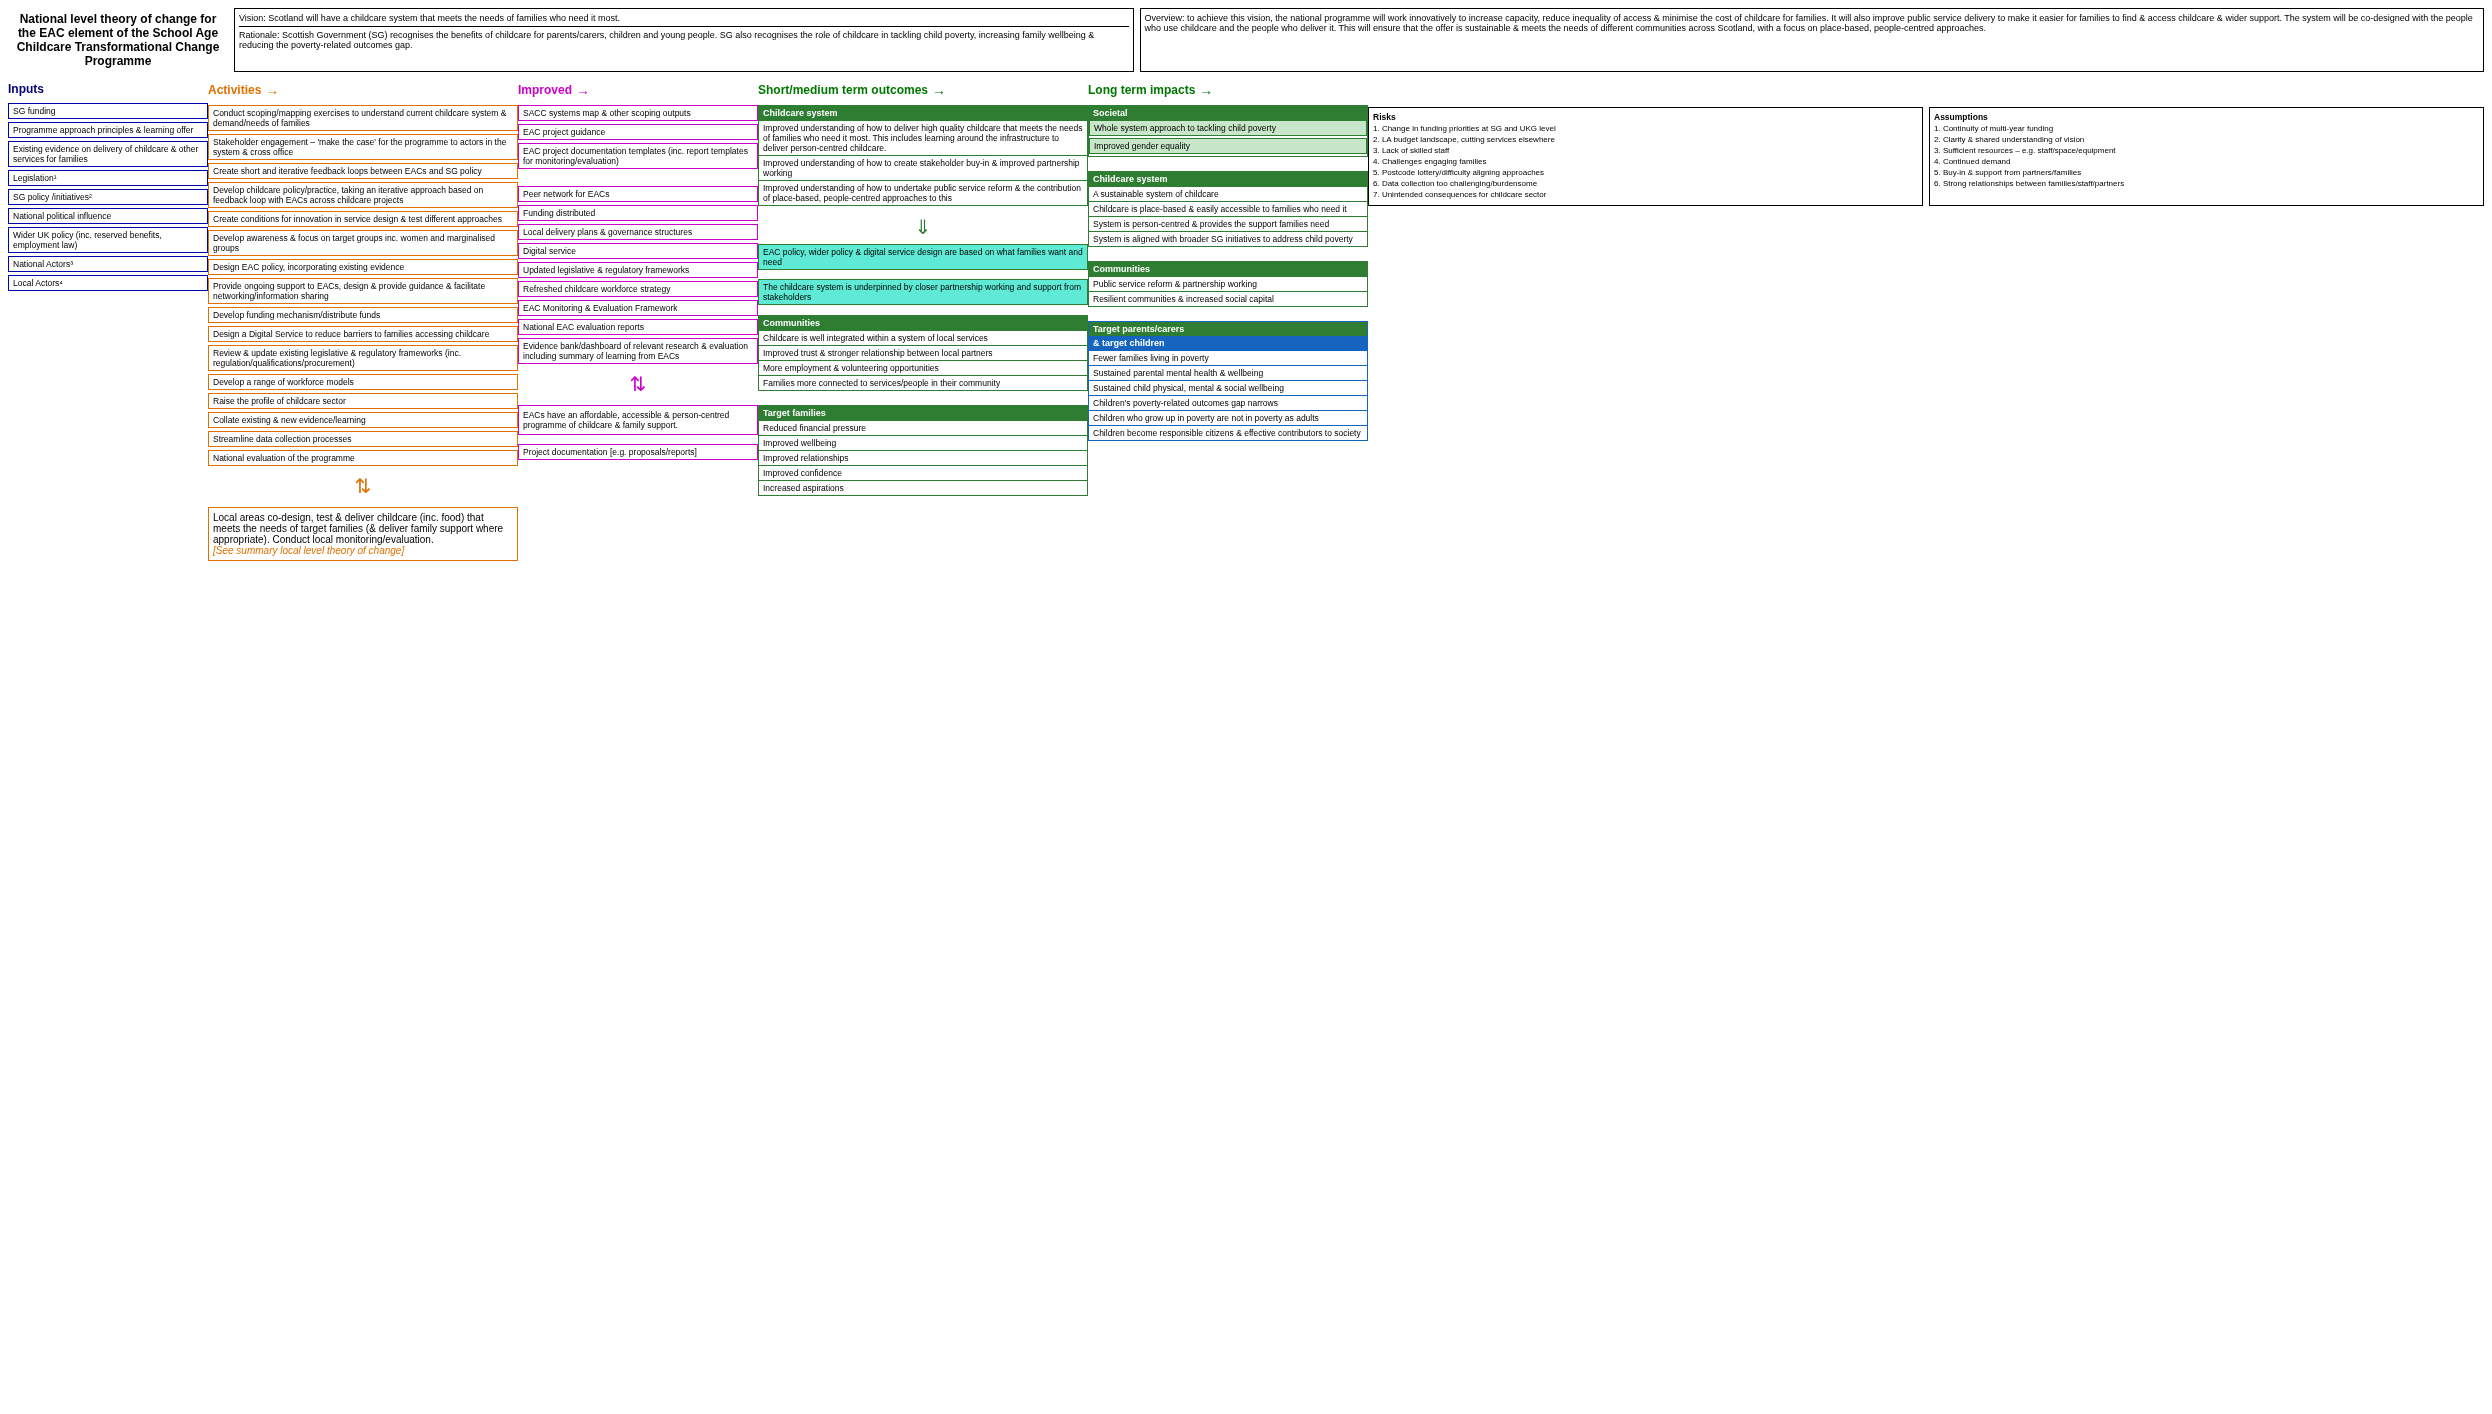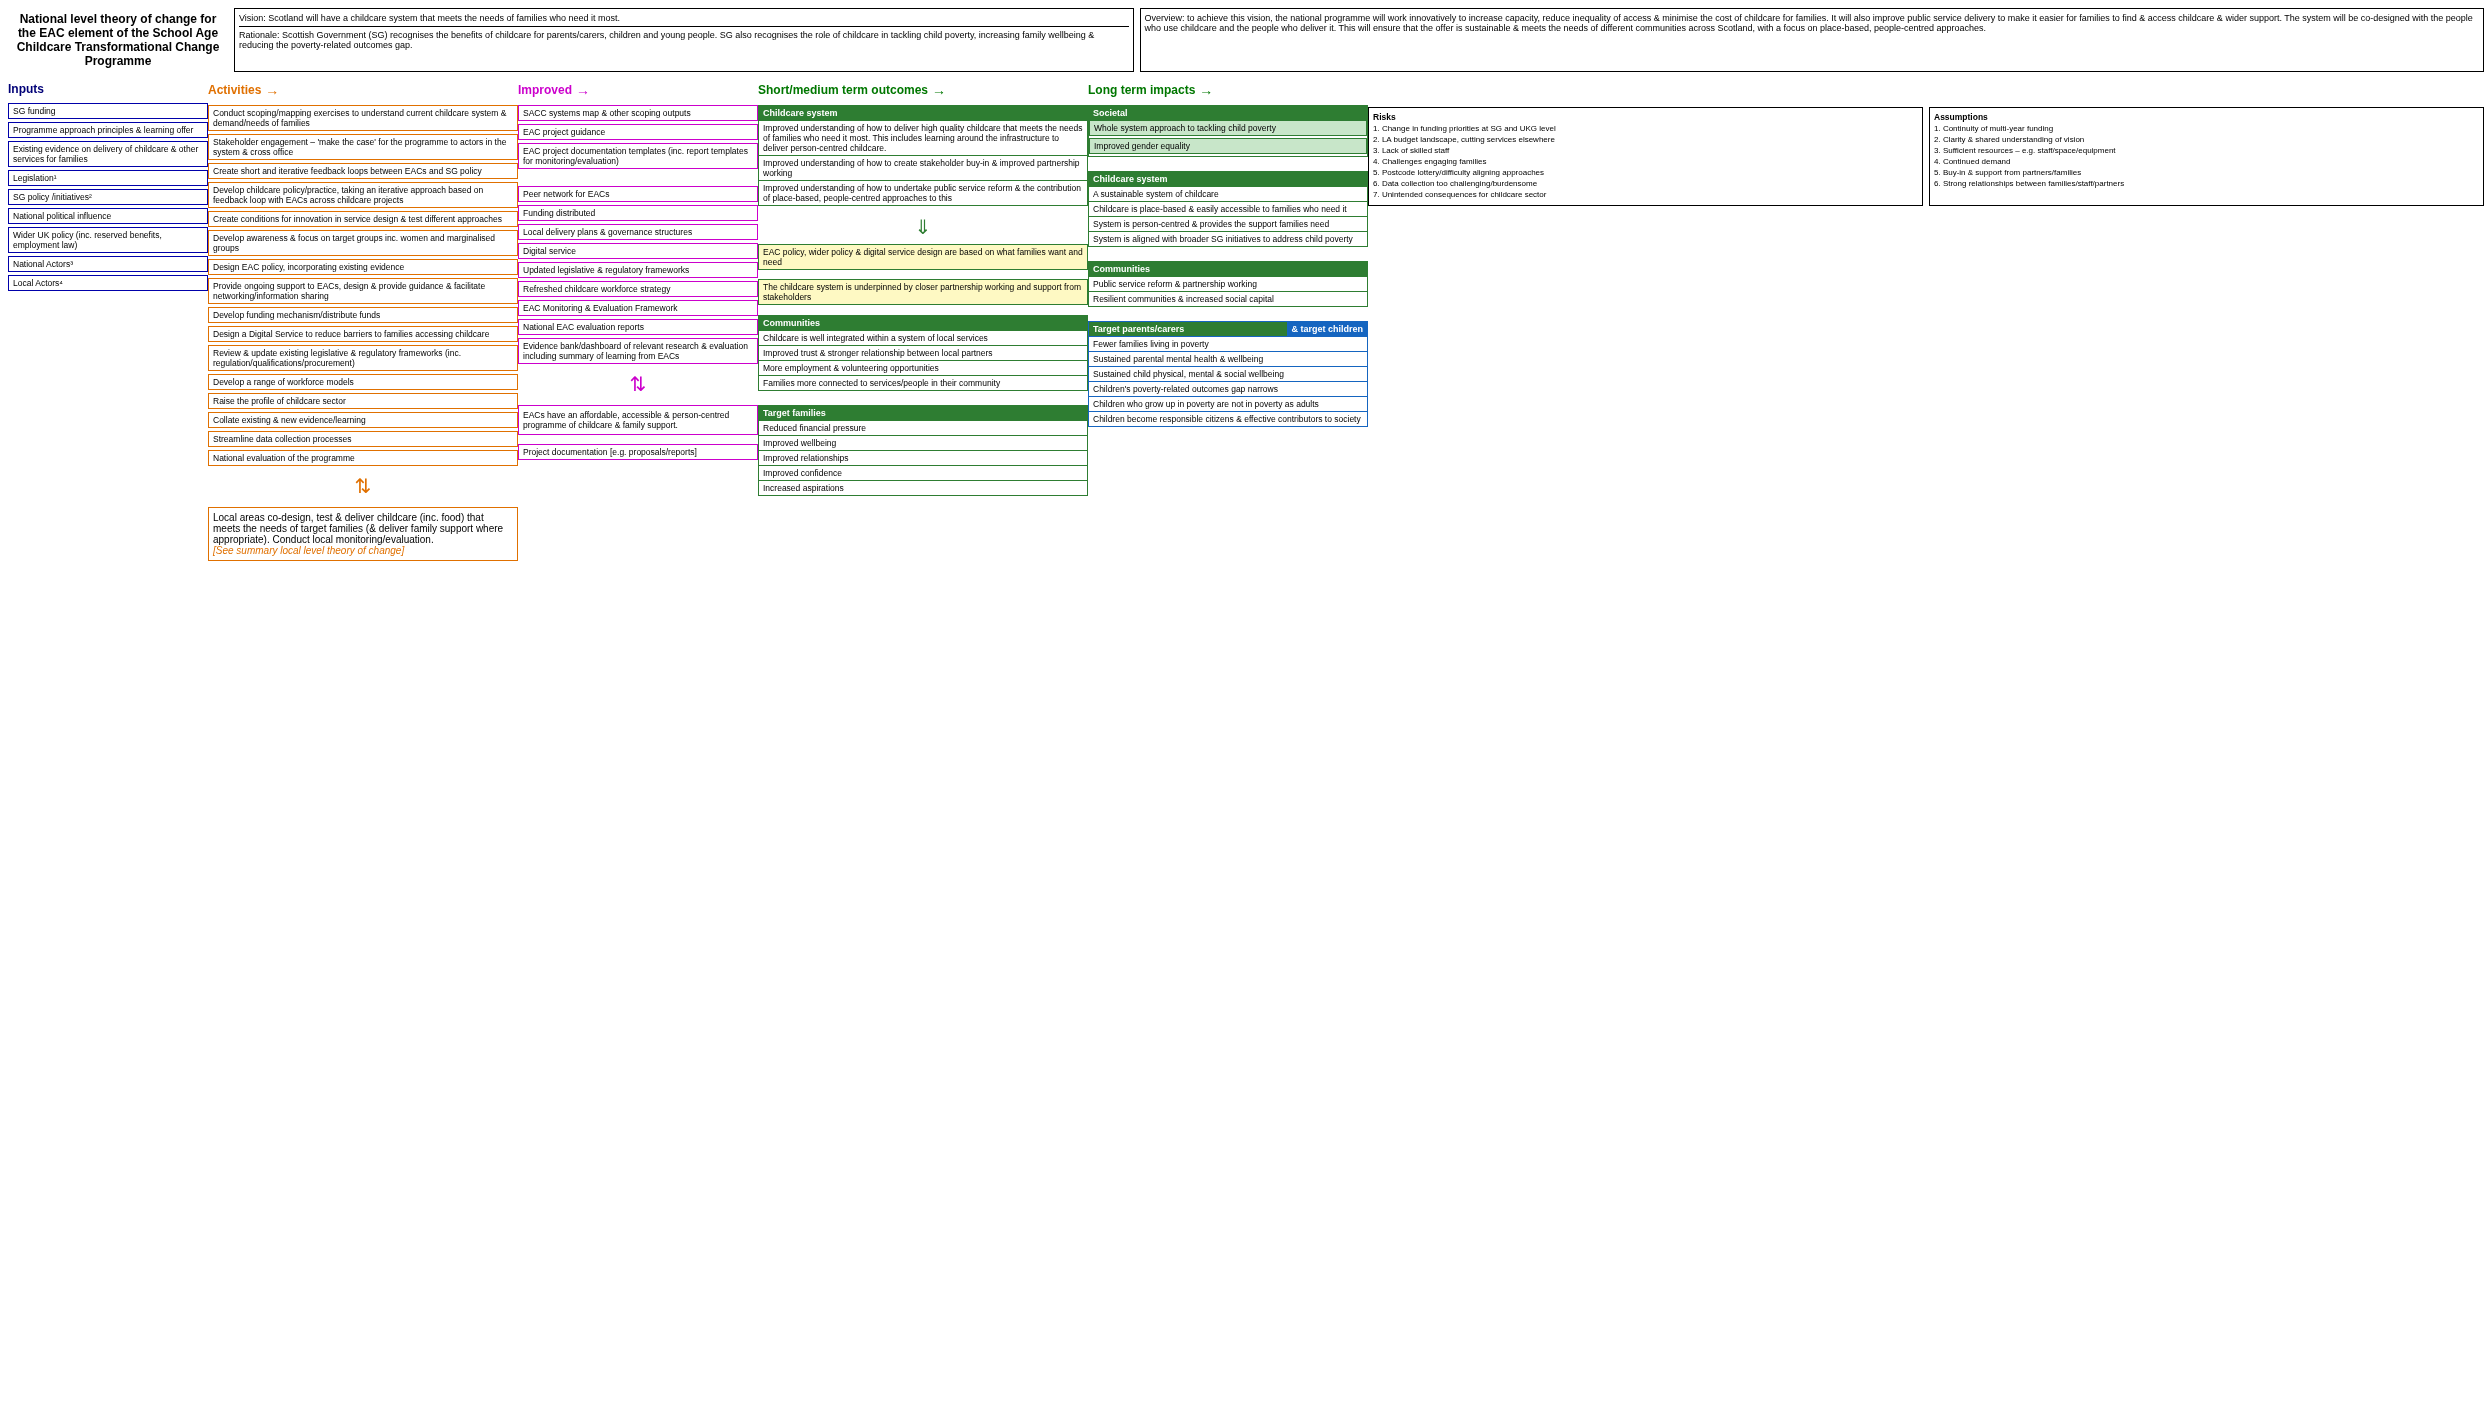--- a/index.html
+++ b/index.html
@@ -116,21 +116,21 @@
       color: #fff;
       font-weight: bold;
       padding: 2px 4px;
       font-size: 9px;
     }
     
     .outcome-box {
       border: 1.5px solid #2e7d32;
       padding: 2px 4px;
       font-size: 8.5px;
-      background: #fef9c3;
+      background: #5eead4;
     }
     
     .impact-box {
       border: 1.5px solid #2e7d32;
       padding: 2px 4px;
       font-size: 8.5px;
       background: #c8e6c9;
     }
     .section-group {
       border: 1.5px solid #2e7d32;
@@ -197,20 +197,21 @@
       padding: 4px;
       font-size: 8.5px;
     }
     .risks-title, .assumptions-title {
       font-weight: bold;
       margin-bottom: 2px;
     }
     .combined-header {
       display: flex;
       align-items: stretch;
+      flex-direction: column;
     }
     .combined-header-green {
       background: #2e7d32;
       color: #fff;
       font-weight: bold;
       padding: 2px 4px;
       font-size: 9px;
       flex: 1;
     }
     .combined-header-blue {

